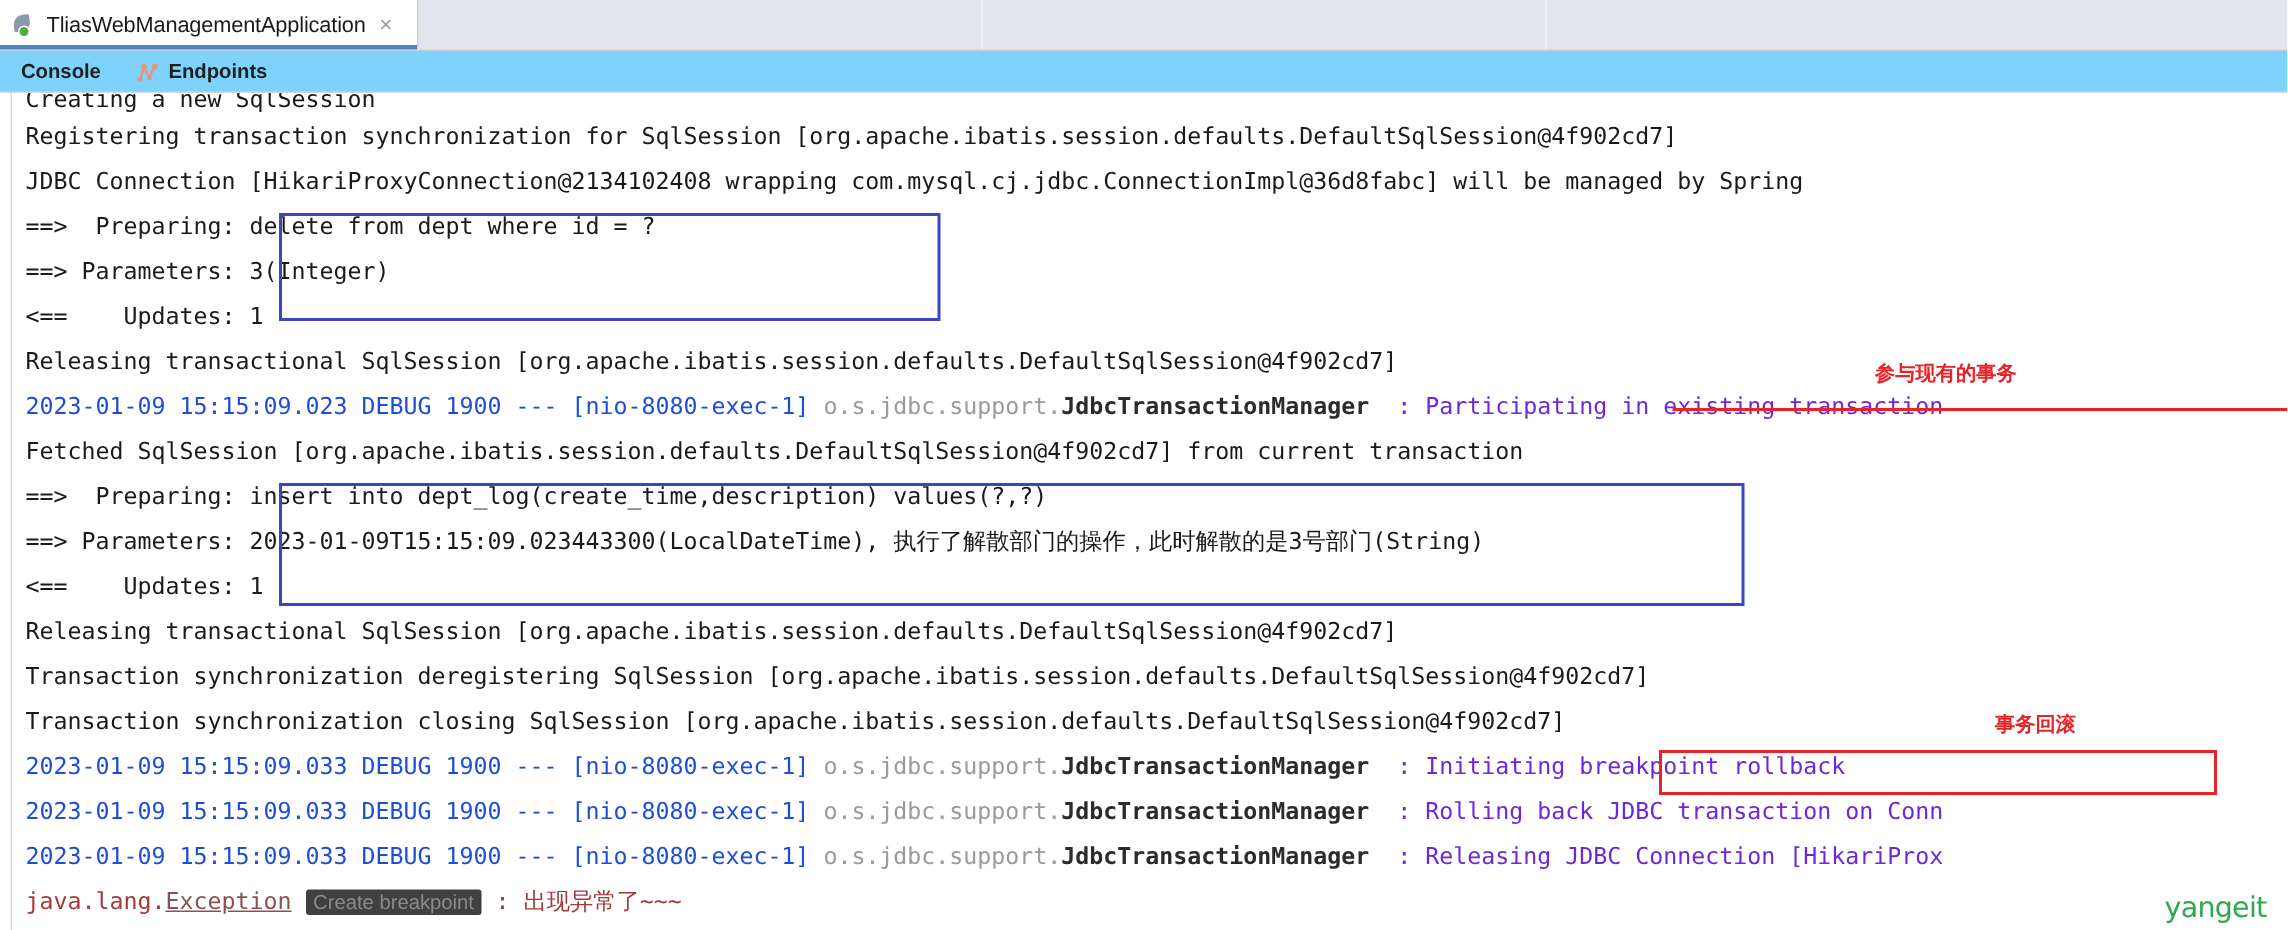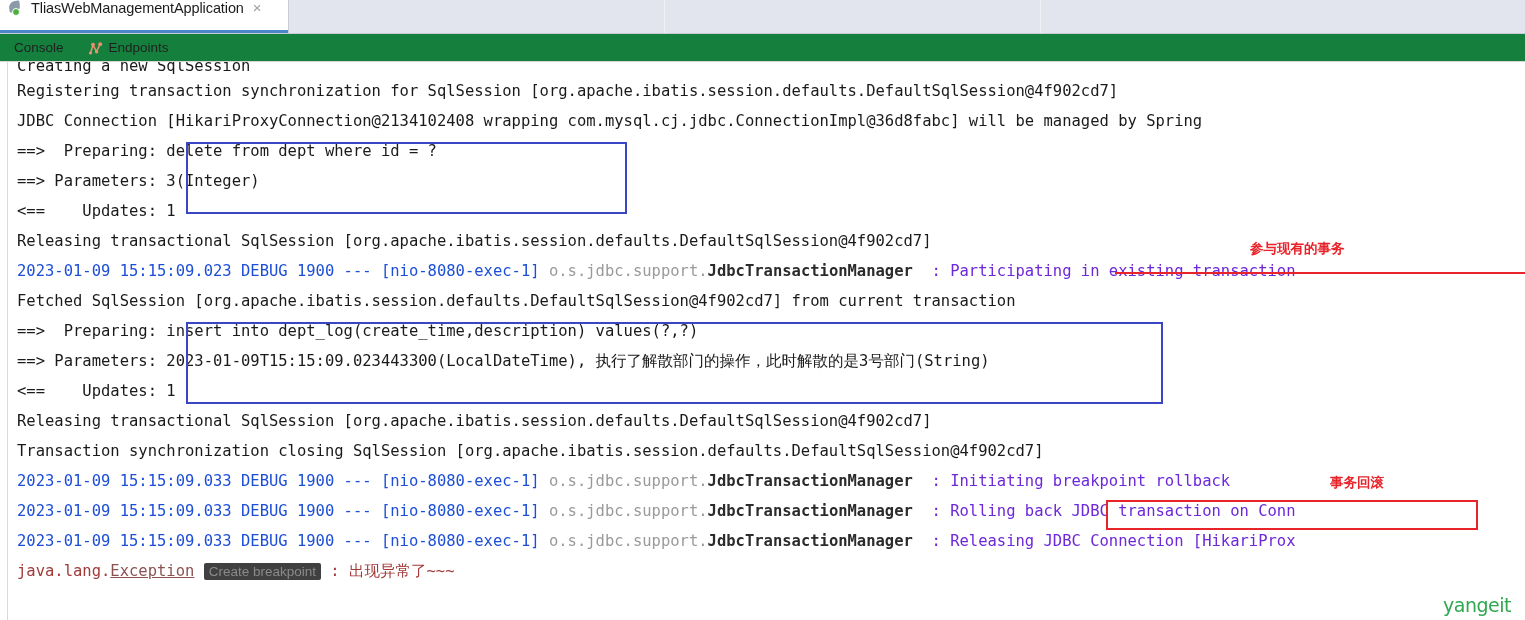--- a/index.html
+++ b/index.html
@@ -20,22 +20,23 @@
     position: relative;
     height: 33px;
     background: #e2e5ee;
     border-bottom: 1px solid #c9ccd6;
     display: flex;
     align-items: stretch;
   }
   .tab {
     position: relative;
     display: flex;
+    align-items: center;
     gap: 7px;
-    padding: 0 10px 0 8px;
+    padding: 0 0 0 8px;
     background: #ffffff;
     min-width: 270px;
     border-right: 1px solid #c9ccd6;
   }
   .tab::after {
     content: "";
     position: absolute;
     left: 0; right: 0; bottom: 0;
     height: 3px;
     background: #4a86c8;
@@ -84,26 +85,27 @@
     border-right: 1px solid #f0f1f5;
     height: 100%;
   }
   .tb-seg.s1 { width: 375px; }
   .tb-seg.s2 { width: 375px; }
   .tb-seg.s3 { flex: 1 1 auto; border-right: none; }
 
   
   .toolrow {
     height: 27px;
-    background: #15803d;
+    background: #7dd3fc;
     border-bottom: 1px solid #d6d6d6;
     display: flex;
     align-items: center;
     padding-left: 4px;
     gap: 4px;
+    font-weight: bold;
   }
   .tool {
     display: flex;
     align-items: center;
     gap: 6px;
     padding: 2px 10px;
     font-size: 13.5px;
     color: #1f1f1f;
     white-space: nowrap;
   }
@@ -246,20 +248,21 @@
       <div class="line"><span class="c-plain">==&gt;  Preparing: delete from dept where id = ?</span></div>
       <div class="line"><span class="c-plain">==&gt; Parameters: 3(Integer)</span></div>
       <div class="line"><span class="c-plain">&lt;==    Updates: 1</span></div>
       <div class="line"><span class="c-plain">Releasing transactional SqlSession [org.apache.ibatis.session.defaults.DefaultSqlSession@4f902cd7]</span></div>
       <div class="line"><span class="c-ts">2023-01-09 15:15:09.023 DEBUG 1900 --- [nio-8080-exec-1] </span><span class="c-pkg">o.s.jdbc.support.</span><span class="c-cls">JdbcTransactionManager</span><span class="c-msg">  : Participating in existing transaction</span></div>
       <div class="line"><span class="c-plain">Fetched SqlSession [org.apache.ibatis.session.defaults.DefaultSqlSession@4f902cd7] from current transaction</span></div>
       <div class="line"><span class="c-plain">==&gt;  Preparing: insert into dept_log(create_time,description) values(?,?)</span></div>
       <div class="line"><span class="c-plain">==&gt; Parameters: 2023-01-09T15:15:09.023443300(LocalDateTime), 执行了解散部门的操作，此时解散的是3号部门(String)</span></div>
       <div class="line"><span class="c-plain">&lt;==    Updates: 1</span></div>
       <div class="line"><span class="c-plain">Releasing transactional SqlSession [org.apache.ibatis.session.defaults.DefaultSqlSession@4f902cd7]</span></div>
+      <div class="line"><span class="c-plain">Transaction synchronization deregistering SqlSession [org.apache.ibatis.session.defaults.DefaultSqlSession@4f902cd7]</span></div>
       <div class="line"><span class="c-plain">Transaction synchronization closing SqlSession [org.apache.ibatis.session.defaults.DefaultSqlSession@4f902cd7]</span></div>
       <div class="line"><span class="c-ts">2023-01-09 15:15:09.033 DEBUG 1900 --- [nio-8080-exec-1] </span><span class="c-pkg">o.s.jdbc.support.</span><span class="c-cls">JdbcTransactionManager</span><span class="c-msg">  : Initiating breakpoint rollback</span></div>
       <div class="line"><span class="c-ts">2023-01-09 15:15:09.033 DEBUG 1900 --- [nio-8080-exec-1] </span><span class="c-pkg">o.s.jdbc.support.</span><span class="c-cls">JdbcTransactionManager</span><span class="c-msg">  : Rolling back JDBC transaction on Conn</span></div>
       <div class="line"><span class="c-ts">2023-01-09 15:15:09.033 DEBUG 1900 --- [nio-8080-exec-1] </span><span class="c-pkg">o.s.jdbc.support.</span><span class="c-cls">JdbcTransactionManager</span><span class="c-msg">  : Releasing JDBC Connection [HikariProx</span></div>
       <div class="line"><span class="c-err">java.lang.</span><span class="c-errlink">Exception</span> <span class="chip">Create breakpoint</span> <span class="c-err">: 出现异常了~~~</span></div>
     </div>
 
   <div class="overlay box-blue" style="left:186px; top:80px; width:441px; height:72px;"></div>
 
   <div class="overlay underline-red" style="left:1115px; top:210px; width:410px; height:0px;"></div>

